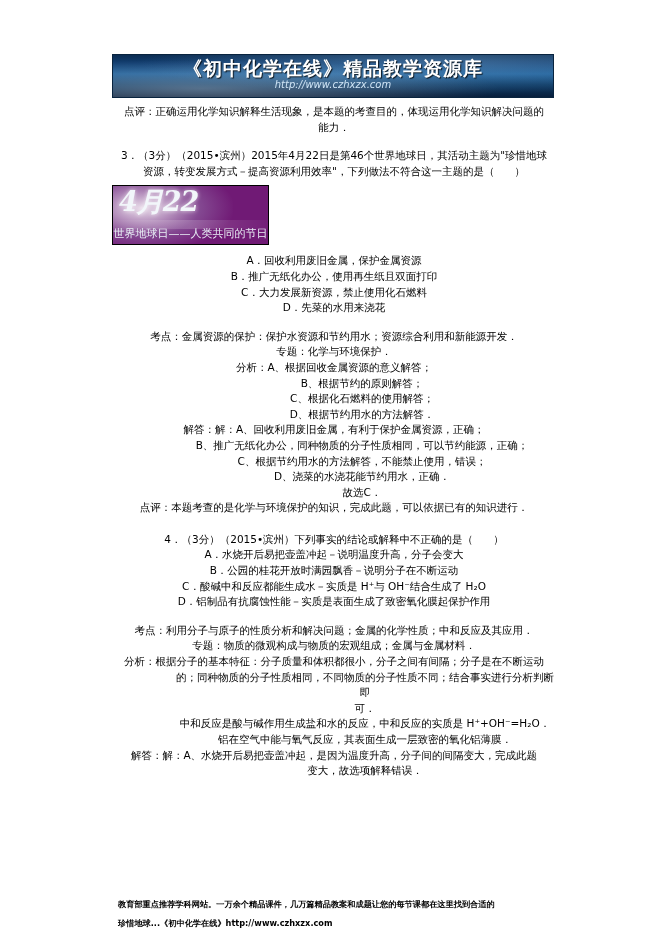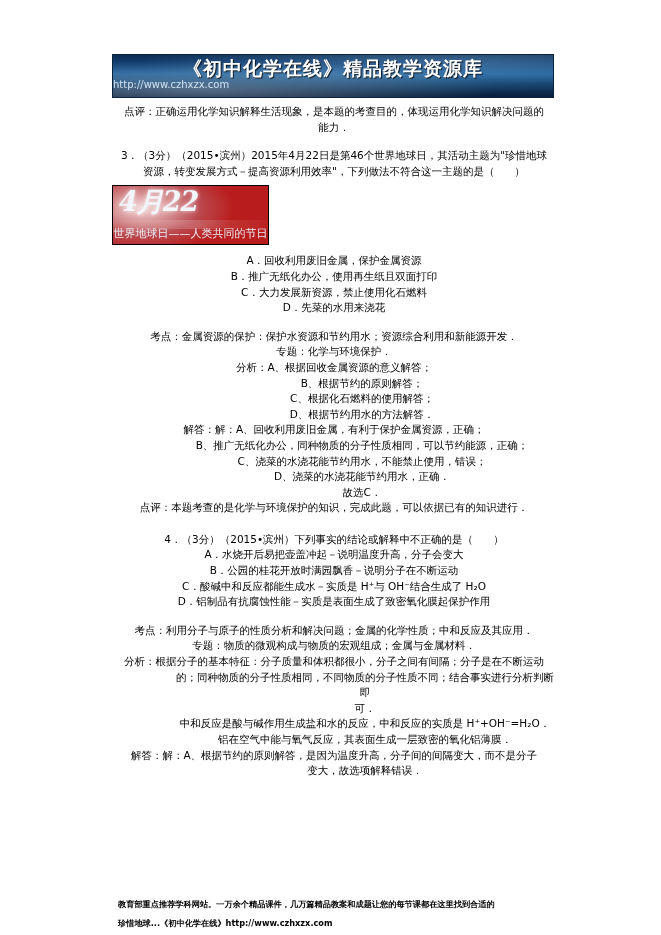--- a/index.html
+++ b/index.html
@@ -51,23 +51,25 @@
     font-size: 19px;
     letter-spacing: 1px;
     color: #ffffff;
     text-shadow: 1px 1px 1px rgba(0,0,0,0.8);
     white-space: nowrap;
   }
   .banner .subtitle {
     position: absolute;
     left: 0; top: 24px;
     width: 100%;
+    text-align: center;
     font-size: 10px;
     color: #cfe4f5;
     white-space: nowrap;
+    font-style: italic;
   }
 
   
   .content {
     position: absolute;
     left: 112px;
     top: 92px;
     width: 444px;
     font-size: 10.5px;
     line-height: 15.6px;
@@ -83,21 +85,21 @@
   .gap-l { height: 16px; }
   .indent-2 { padding-left: 56px; }
   .indent-3 { padding-left: 62px; }
 
   
   .figure {
     position: relative;
     margin: 6px 0 8px 0;
     width: 155px;
     height: 58px;
-    background: #b91c1c;
+    background: #701a75;
     overflow: hidden;
     border: 1px solid #000;
   }
   .figure .glow {
     position: absolute;
     left: -10px; top: -14px;
     width: 130px; height: 80px;
     background: radial-gradient(ellipse at 30% 45%, rgba(255,255,255,0.85), rgba(190,210,230,0.25) 45%, rgba(0,0,0,0) 72%);
   }
   .figure .bigtext {
@@ -172,39 +174,39 @@
       <p class="p">D．先菜的水用来浇花</p>
       <div class="gap-m"></div>
       <p class="p">考点：金属资源的保护：保护水资源和节约用水；资源综合利用和新能源开发．</p>
       <p class="p">专题：化学与环境保护．</p>
       <p class="p">分析：A、根据回收金属资源的意义解答；</p>
       <p class="p indent-2">B、根据节约的原则解答；</p>
       <p class="p indent-2">C、根据化石燃料的使用解答；</p>
       <p class="p indent-2">D、根据节约用水的方法解答．</p>
       <p class="p">解答：解：A、回收利用废旧金属，有利于保护金属资源，正确；</p>
       <p class="p indent-2">B、推广无纸化办公，同种物质的分子性质相同，可以节约能源，正确；</p>
-      <p class="p indent-2">C、浇菜的水浇花能节约用水，不能禁止使用，错误；</p>
+      <p class="p indent-2">C、根据节约用水的方法解答，不能禁止使用，错误；</p>
       <p class="p indent-2">D、浇菜的水浇花能节约用水，正确．</p>
       <p class="p indent-2">故选C．</p>
       <p class="p">点评：本题考查的是化学与环境保护的知识，完成此题，可以依据已有的知识进行．</p>
       <div class="gap-l"></div>
       <p class="p">4．（3分）（2015•滨州）下列事实的结论或解释中不正确的是（      ）</p>
       <p class="p">A．水烧开后易把壶盖冲起－说明温度升高，分子会变大</p>
       <p class="p">B．公园的桂花开放时满园飘香－说明分子在不断运动</p>
       <p class="p">C．酸碱中和反应都能生成水－实质是 H⁺与 OH⁻结合生成了 H₂O</p>
       <p class="p">D．铝制品有抗腐蚀性能－实质是表面生成了致密氧化膜起保护作用</p>
       <div class="gap-m"></div>
       <p class="p">考点：利用分子与原子的性质分析和解决问题；金属的化学性质；中和反应及其应用．</p>
       <p class="p">专题：物质的微观构成与物质的宏观组成；金属与金属材料．</p>
       <p class="p">分析：根据分子的基本特征：分子质量和体积都很小，分子之间有间隔；分子是在不断运动</p>
       <p class="p indent-3">的；同种物质的分子性质相同，不同物质的分子性质不同；结合事实进行分析判断即</p>
       <p class="p indent-3">可．</p>
       <p class="p indent-3">中和反应是酸与碱作用生成盐和水的反应，中和反应的实质是 H⁺+OH⁻=H₂O．</p>
       <p class="p indent-3">铝在空气中能与氧气反应，其表面生成一层致密的氧化铝薄膜．</p>
-      <p class="p">解答：解：A、根据节约的原则解答，是因为温度升高，分子间的间隔变大，而不是分子</p>
+      <p class="p">解答：解：A、水烧开后易把壶盖冲起，是因为温度升高，分子间的间隔变大，完成此题</p>
       <p class="p indent-3">变大，故选项解释错误．</p>
     </div>
 
   <div class="footer">
     <p class="line">教育部重点推荐学科网站。一万余个精品课件，几万篇精品教案和成题让您的每节课都在这里找到合适的</p>
     <p class="line url">珍惜地球...《初中化学在线》http://www.czhxzx.com</p>
   </div>
 
 </div>
 

